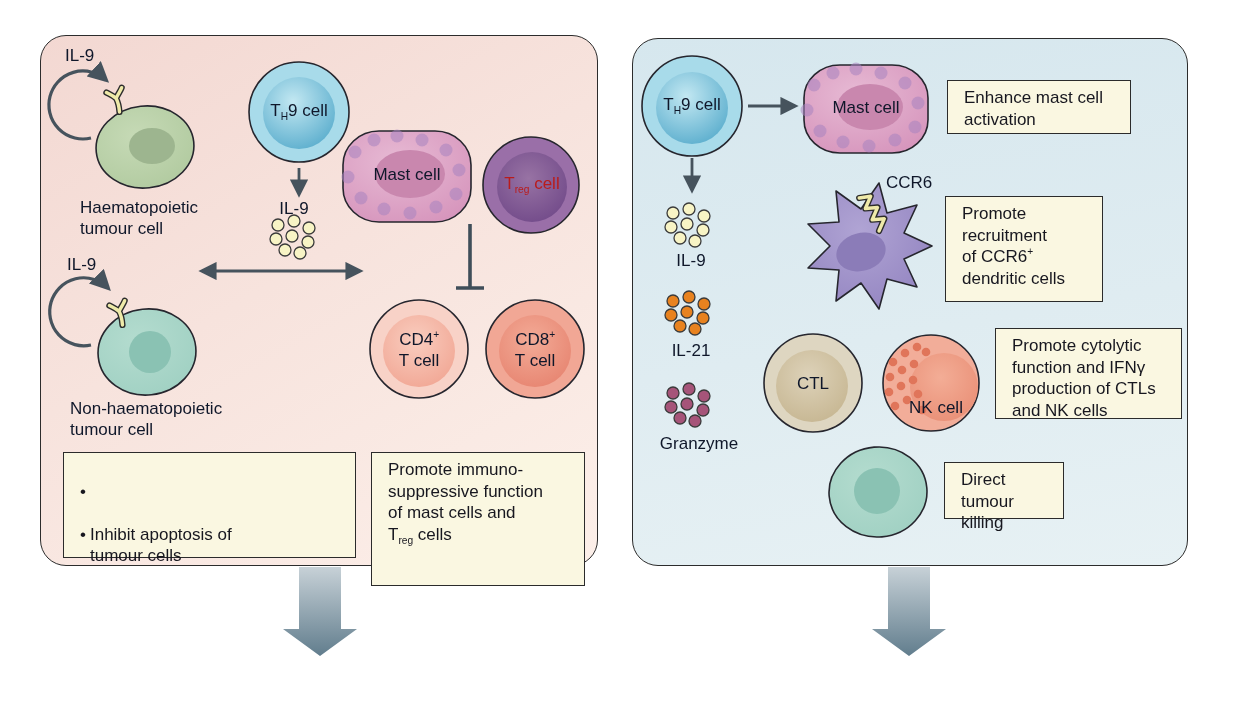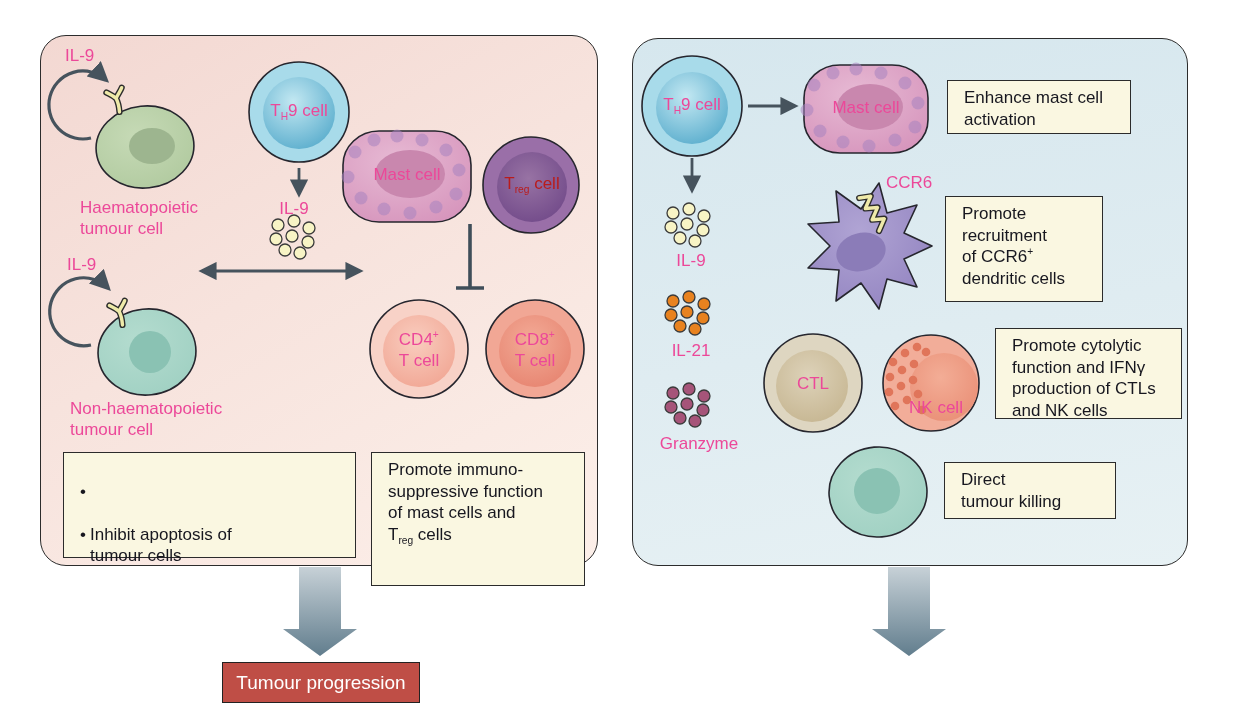--- a/index.html
+++ b/index.html
@@ -4,22 +4,22 @@
 <style>
   html,body{margin:0;padding:0;background:#fff}
   .canvas{position:relative;width:1239px;height:716px;background:#ffffff;
           font-family:"Liberation Sans",sans-serif;color:#17171f;overflow:hidden}
   .panel{position:absolute;border:1.6px solid #2c2c2c;border-radius:26px;box-sizing:border-box}
   .panel-left{left:40px;top:35px;width:558px;height:531px;
               background:linear-gradient(150deg,#f3d8d2 0%,#f7e3dd 45%,#fcefe9 100%)}
   .panel-right{left:632px;top:38px;width:556px;height:528px;
               background:linear-gradient(170deg,#d6e7ee 0%,#dfecf1 55%,#e7f1f4 100%)}
   svg.shapes{position:absolute;left:0;top:0}
-  .lbl{position:absolute;font-size:17px;line-height:1.25;white-space:pre-line;color:#ec4899}
-  .lbl.c{transform:translate(-50%,-50%);text-align:left}
+  .lbl{position:absolute;font-size:17px;line-height:1.25;white-space:pre-line;color:#0f172a}
+  .lbl.c{transform:translate(-50%,-50%);text-align:right}
   .lbl.white{color:#b91c1c}
   sub{font-size:0.6em}
   sup{font-size:0.6em}
   .note{position:absolute;background:var(--note-bg,#faf7e1);border:1.5px solid #2b2b2b;
         padding:6px 16px;font-size:17px;line-height:1.27;box-sizing:border-box;white-space:pre-line}
   .bullet-row{display:flex;gap:4px;white-space:pre-line}
   .flag{position:absolute;display:flex;align-items:center;justify-content:center;
         color:#fff;font-size:19px;border:1.5px solid #222;box-sizing:border-box}
   .flag-red{background:var(--tumour-red,#bf4e46)}
   .flag-teal{background:var(--antitumour-teal,#1491ad)}
@@ -278,21 +278,20 @@
   <div class="note" style="left:63px;top:452px;width:293px;height:106px">
     <div class="bullet-row"><span>•</span></div>
     <div class="bullet-row"><span>•</span><span>Inhibit apoptosis of
 tumour cells</span></div>
   </div>
   <div class="note" style="left:371px;top:452px;width:214px;height:134px"><span>Promote immuno-
 suppressive function
 of mast cells and
 T</span><sub>reg</sub><span> cells</span></div>
 
-  <div class="flag flag-red" style="left:222px;top:662px;width:198px;height:41px">Tumour progression</div>
 
   <div class="lbl c" style="left:692px;top:106px"><span>T</span><sub>H</sub><span>9 cell</span></div>
   <div class="lbl c" style="left:866px;top:108px">Mast cell</div>
   <div class="note" style="left:947px;top:80px;width:184px;height:54px">Enhance mast cell
 activation</div>
 
   <div class="lbl c" style="left:691px;top:261px">IL-9</div>
   <div class="lbl c" style="left:691px;top:351px">IL-21</div>
   <div class="lbl c" style="left:699px;top:444px">Granzyme</div>
 
@@ -302,16 +301,16 @@
 of CCR6</span><sup>+</sup><span>
 dendritic cells</span></div>
 
   <div class="lbl c" style="left:813px;top:384px">CTL</div>
   <div class="lbl c" style="left:936px;top:408px">NK cell</div>
   <div class="note" style="left:995px;top:328px;width:187px;height:91px">Promote cytolytic
 function and IFNγ
 production of CTLs
 and NK cells</div>
 
-  <div class="note" style="left:944px;top:462px;width:172px;height:57px">Direct
+  <div class="note" style="left:944px;top:462px;width:120px;height:57px">Direct
 tumour killing</div>
 
 </div>
 
 </body></html>

